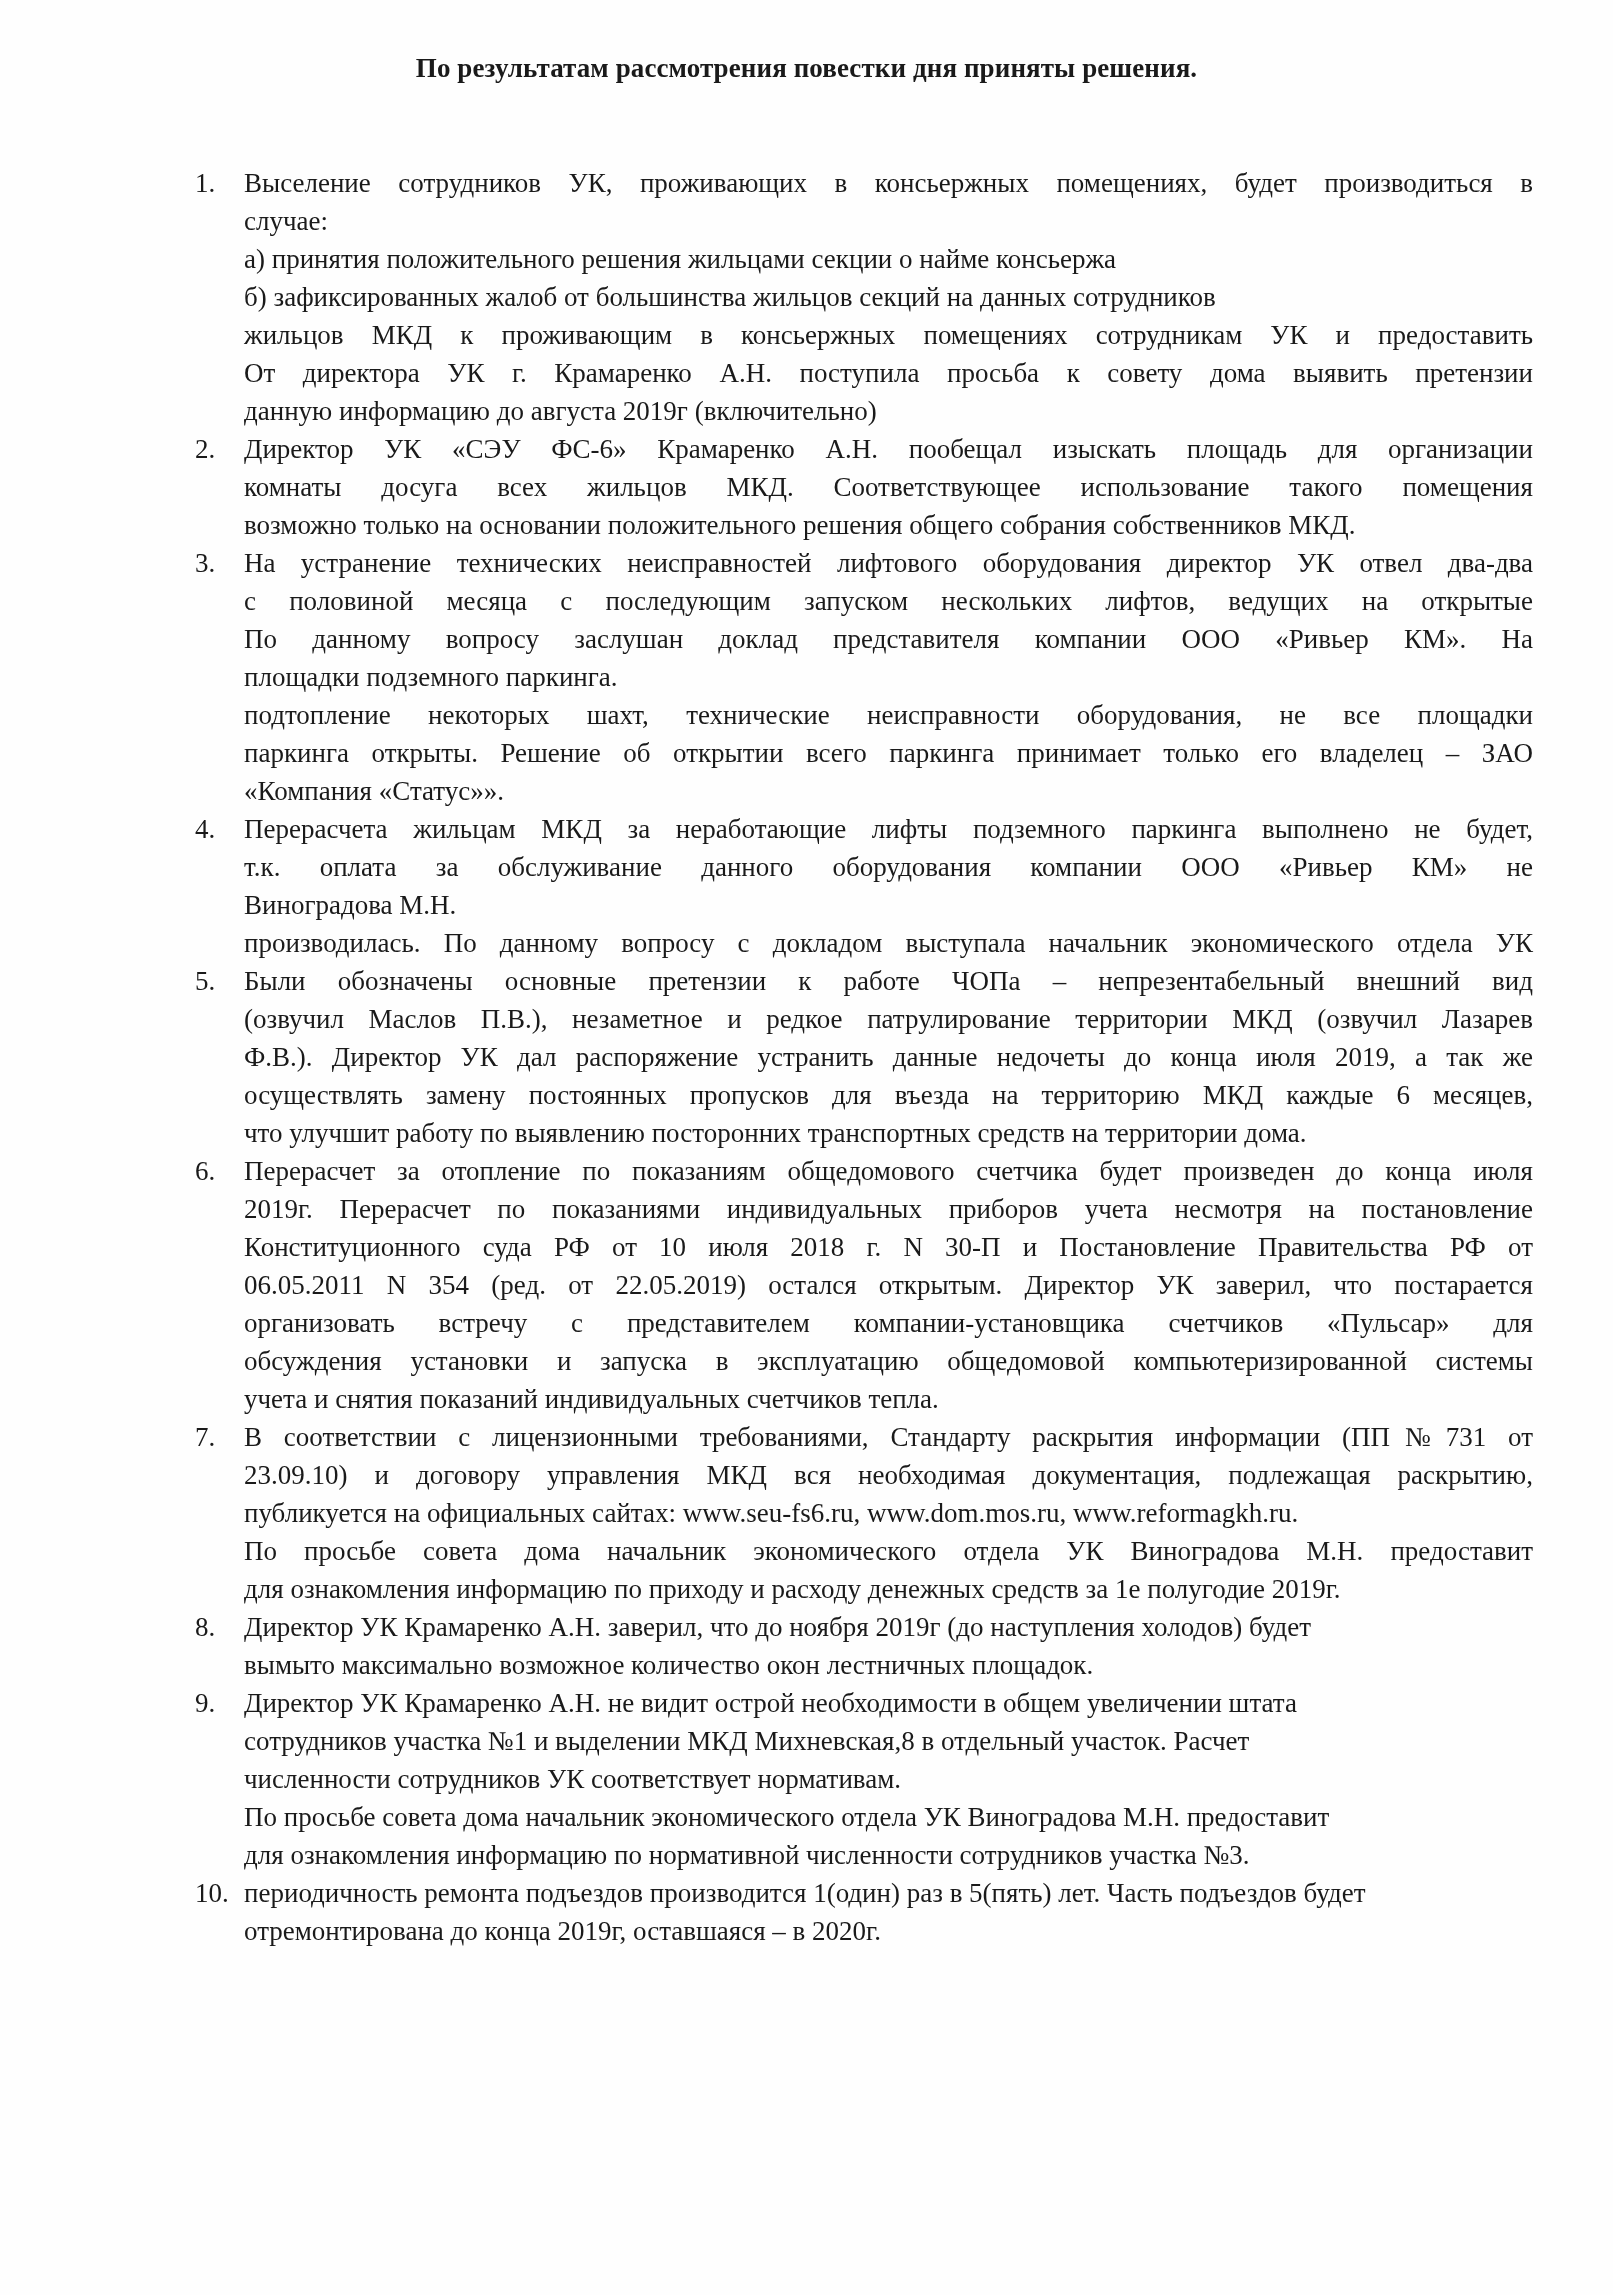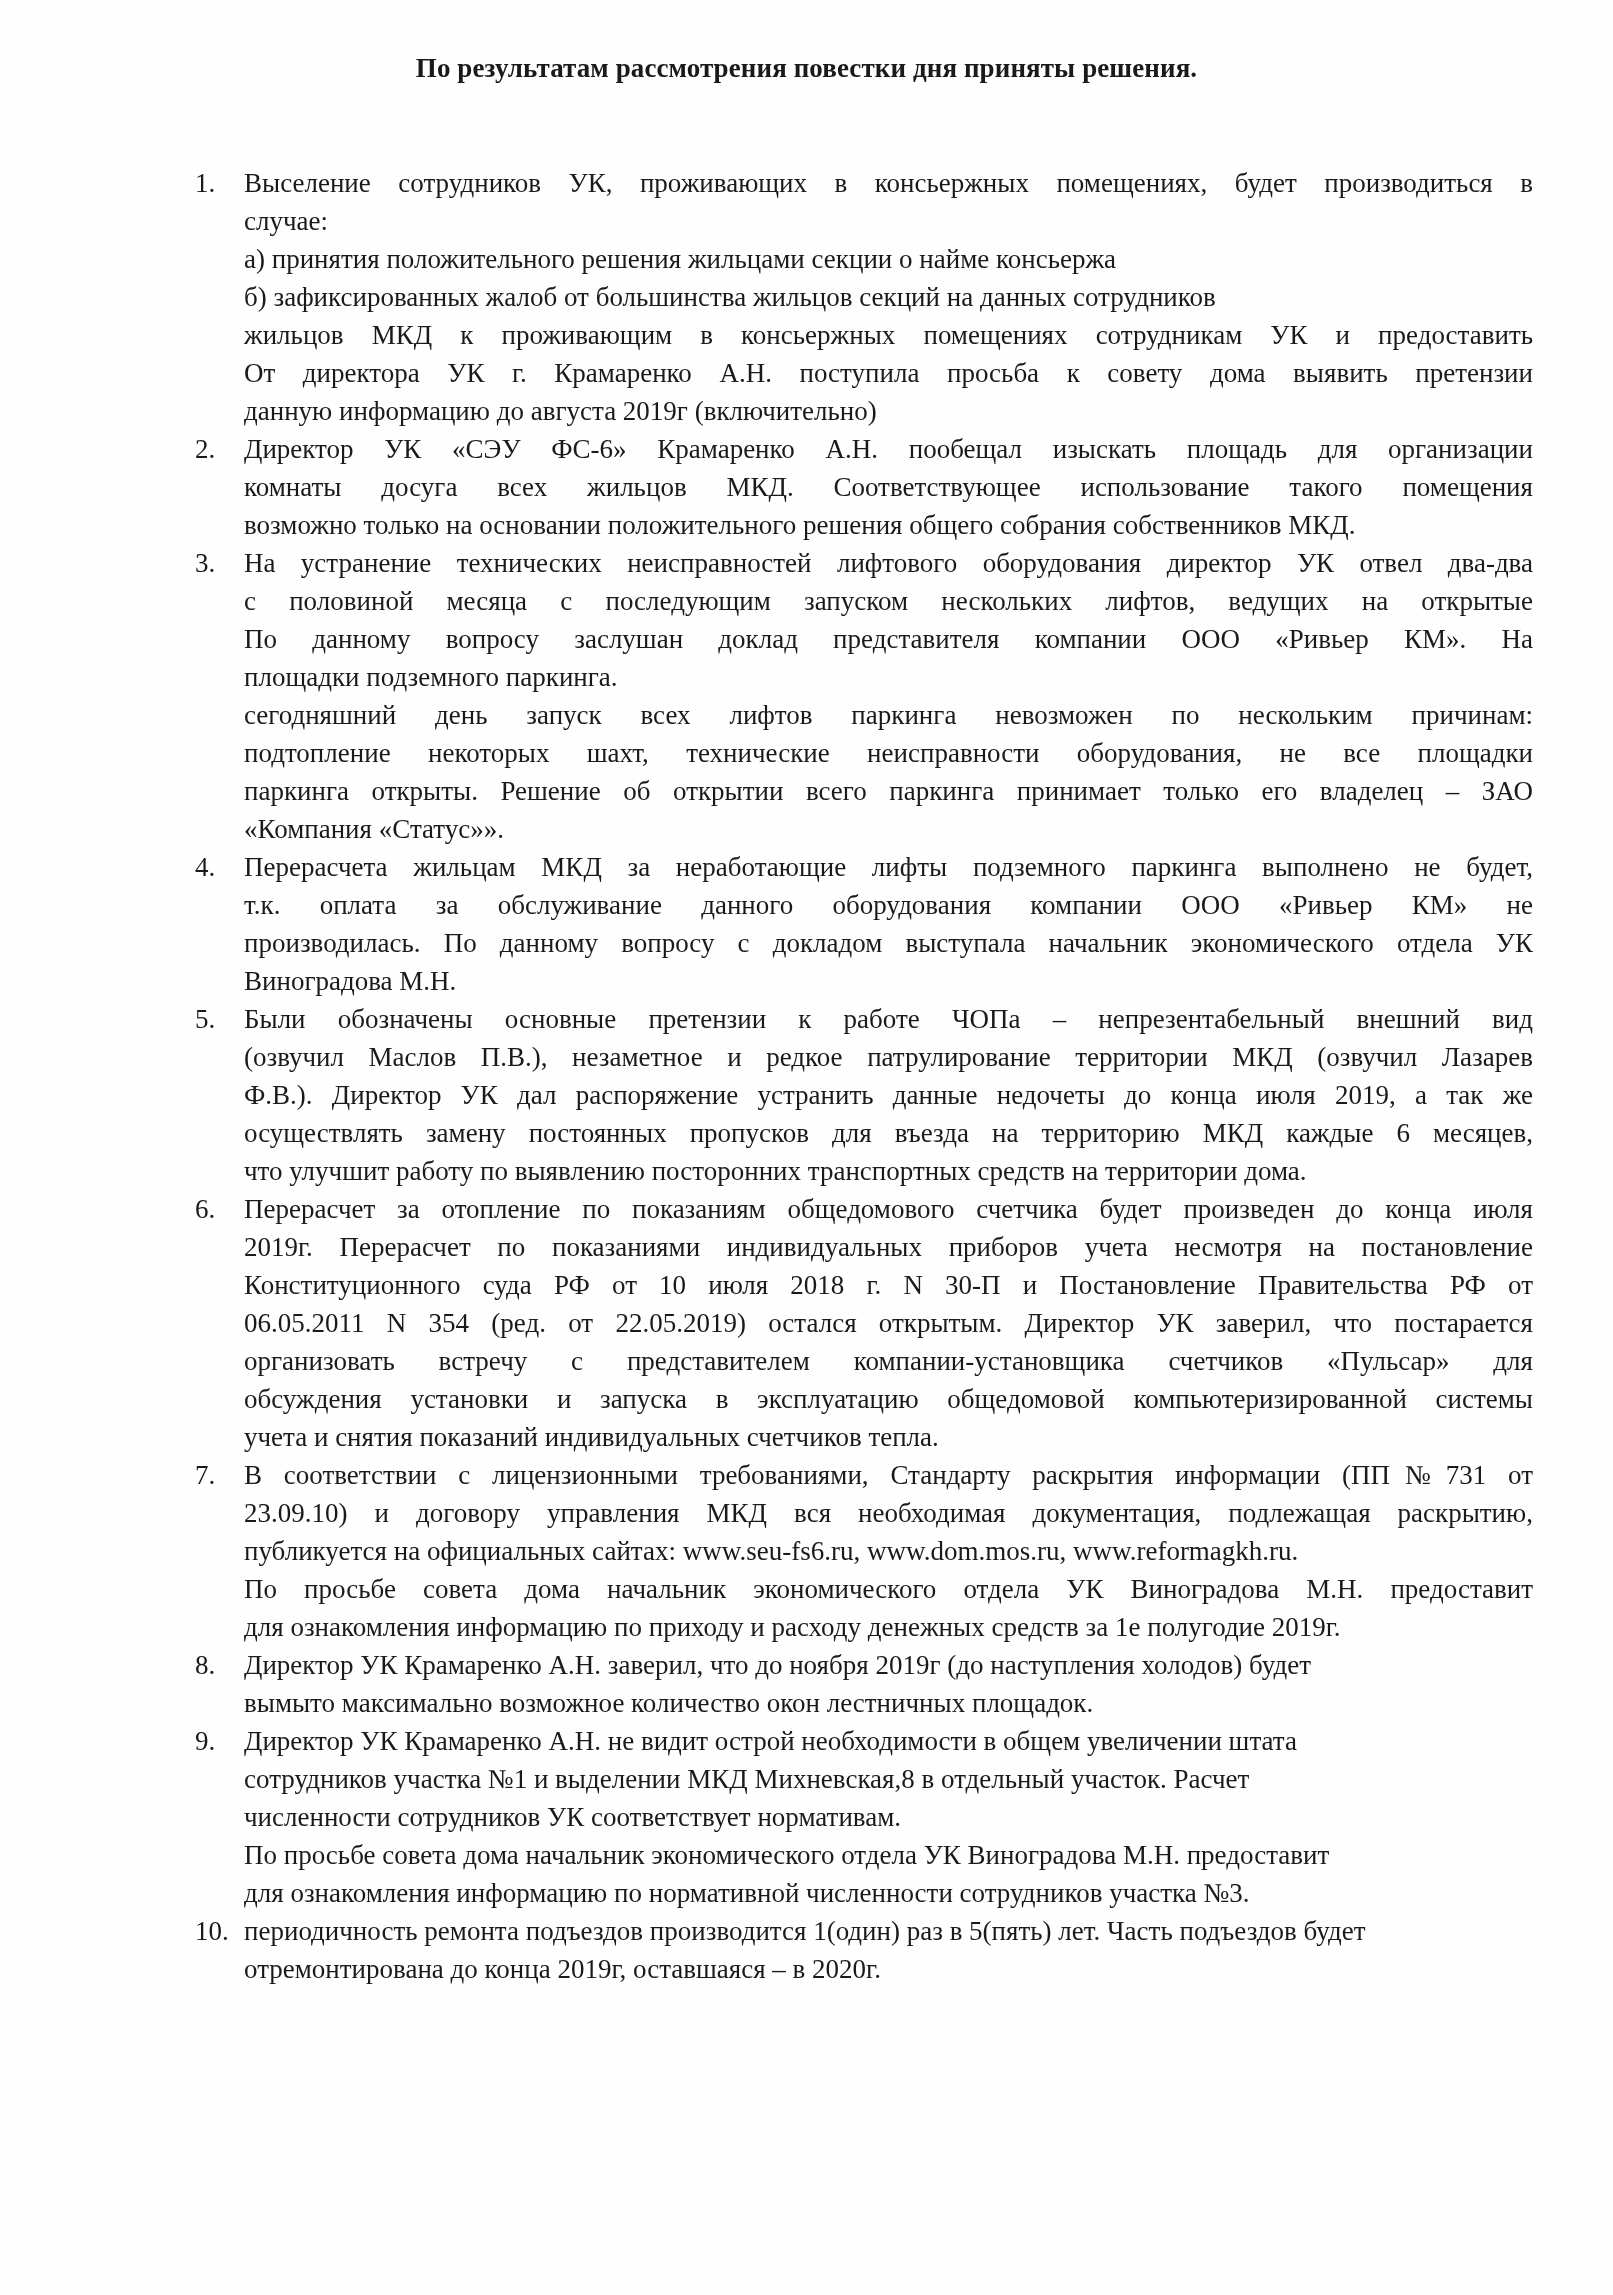--- a/index.html
+++ b/index.html
@@ -44,31 +44,30 @@
         <span class="line just">Директор УК «СЭУ ФС-6» Крамаренко А.Н. пообещал изыскать площадь для организации</span>
         <span class="line just">комнаты досуга всех жильцов МКД. Соответствующее использование такого помещения</span>
         <span class="line">возможно только на основании положительного решения общего собрания собственников МКД.</span>
       </li>
       <li class="item">
         <span class="num">3.</span>
         <span class="line just">На устранение технических неисправностей лифтового оборудования директор УК отвел два-два</span>
         <span class="line just">с половиной месяца с последующим запуском нескольких лифтов, ведущих на открытые</span>
         <span class="line just">По данному вопросу заслушан доклад представителя компании ООО «Ривьер КМ». На</span>
         <span class="line">площадки подземного паркинга.</span>
-        <span class="line just">сегодняшний день запуск всех лифтов паркинга невозможен по нескольким причинам:</span>
         <span class="line just">подтопление некоторых шахт, технические неисправности оборудования, не все площадки</span>
         <span class="line just">паркинга открыты. Решение об открытии всего паркинга принимает только его владелец – ЗАО</span>
         <span class="line">«Компания «Статус»».</span>
       </li>
       <li class="item">
         <span class="num">4.</span>
         <span class="line just">Перерасчета жильцам МКД за неработающие лифты подземного паркинга выполнено не будет,</span>
         <span class="line just">т.к. оплата за обслуживание данного оборудования  компании ООО «Ривьер КМ» не</span>
+        <span class="line">Виноградова М.Н.</span>
         <span class="line just">производилась. По данному вопросу с докладом выступала начальник экономического отдела УК</span>
-        <span class="line">Виноградова М.Н.</span>
       </li>
       <li class="item">
         <span class="num">5.</span>
         <span class="line just">Были обозначены основные претензии к работе ЧОПа – непрезентабельный внешний вид</span>
         <span class="line just">(озвучил Маслов П.В.), незаметное и редкое патрулирование территории МКД (озвучил Лазарев</span>
         <span class="line just">Ф.В.). Директор УК дал распоряжение устранить данные недочеты до конца июля 2019, а так же</span>
         <span class="line just">осуществлять замену постоянных пропусков для въезда на территорию МКД каждые 6 месяцев,</span>
         <span class="line">что улучшит работу по выявлению посторонних транспортных средств на территории дома.</span>
       </li>
       <li class="item">

